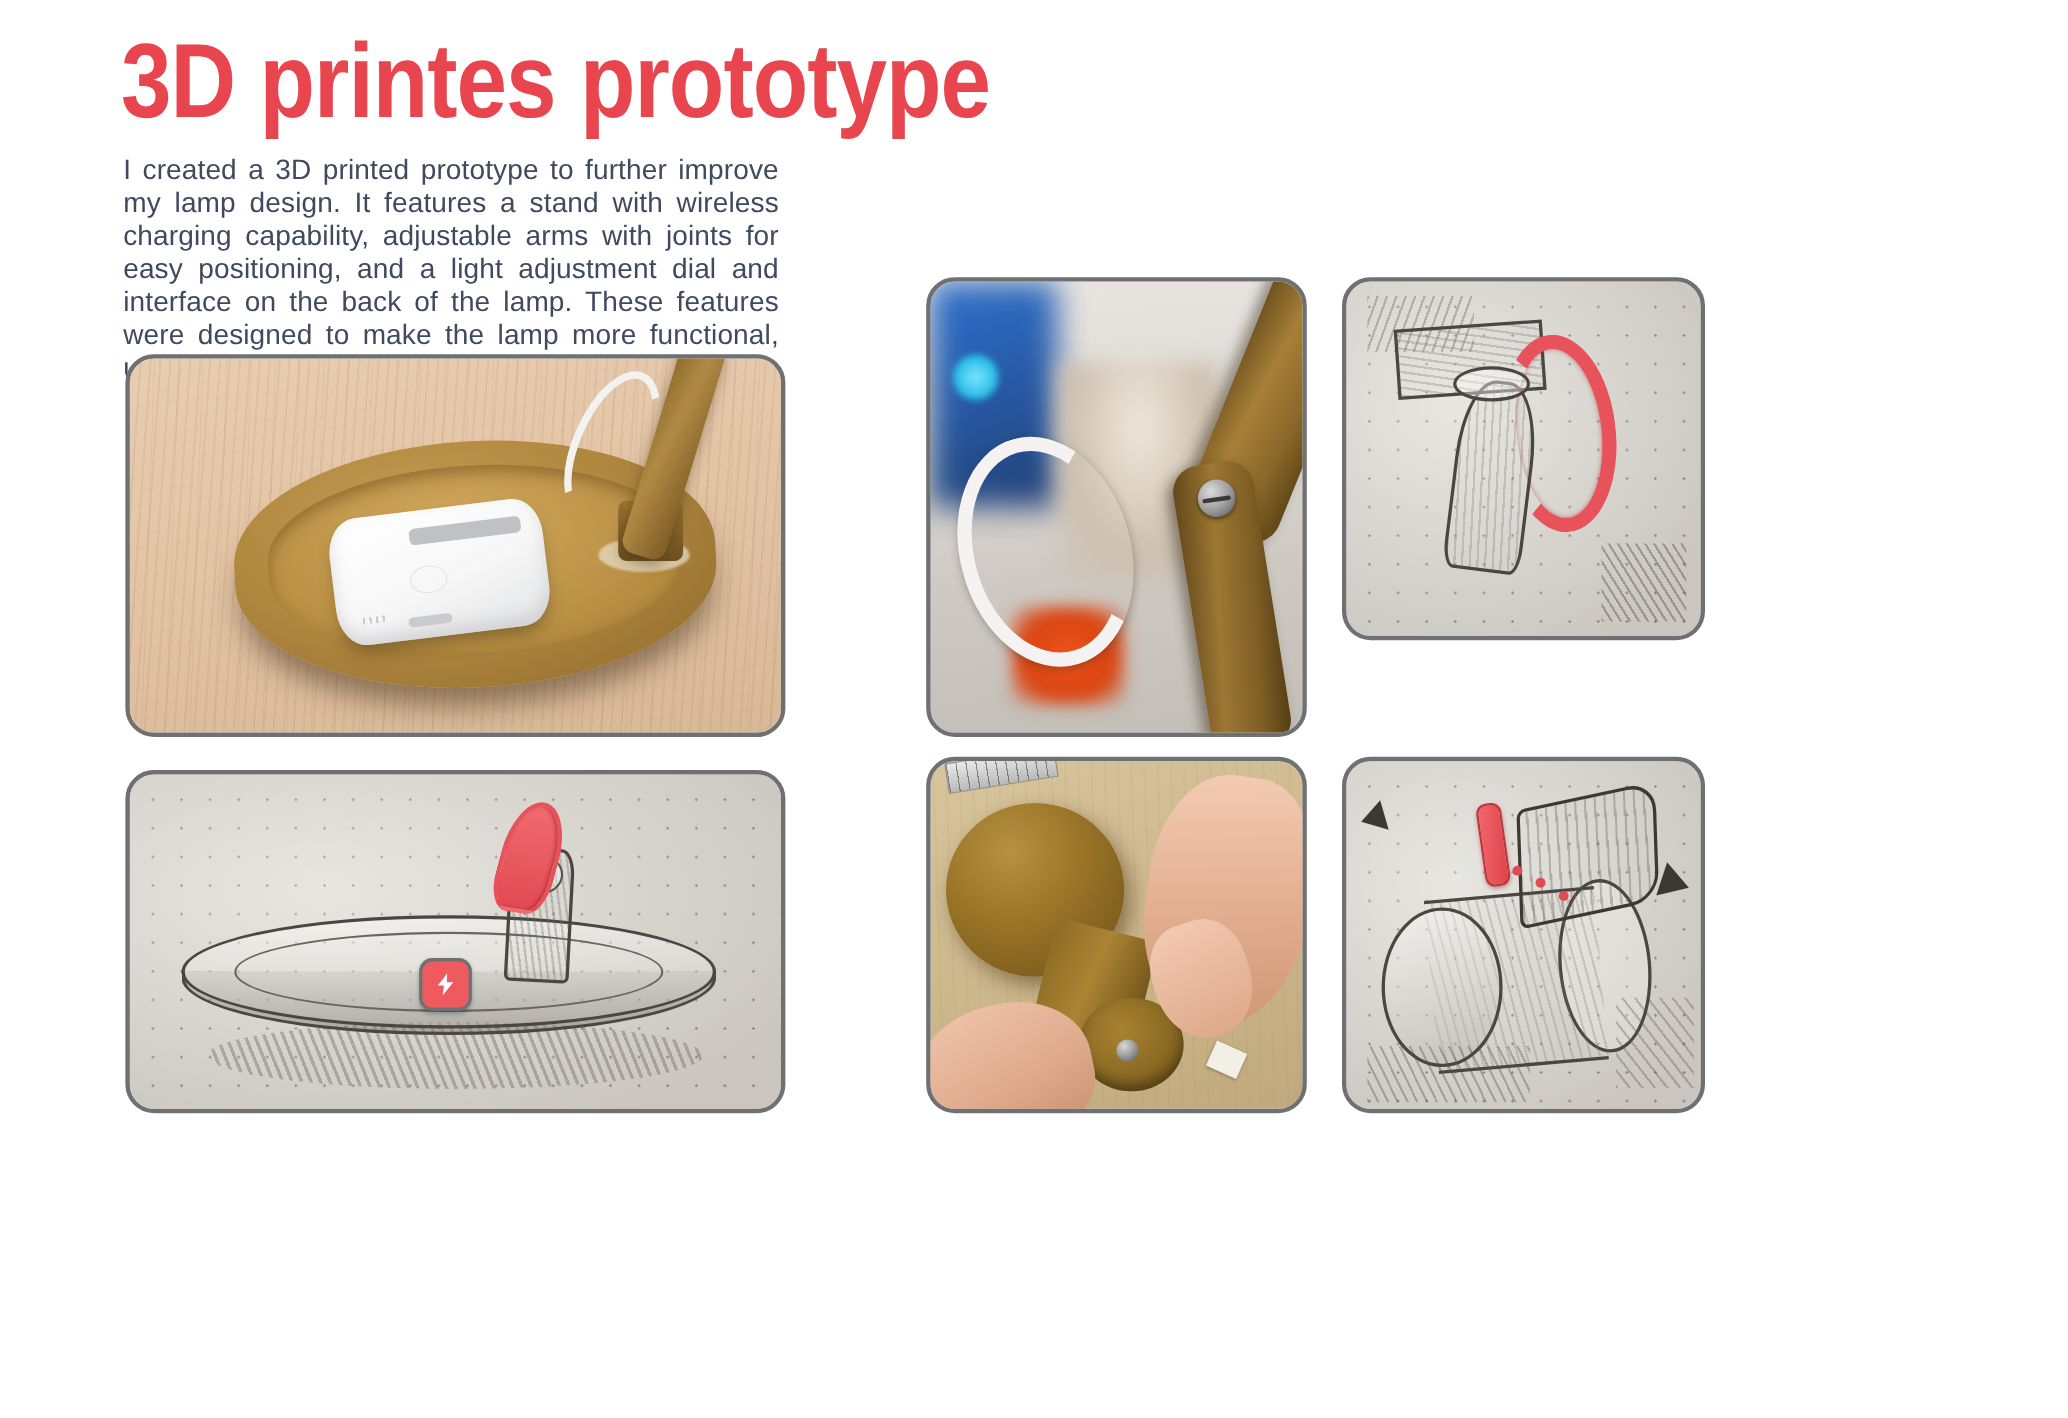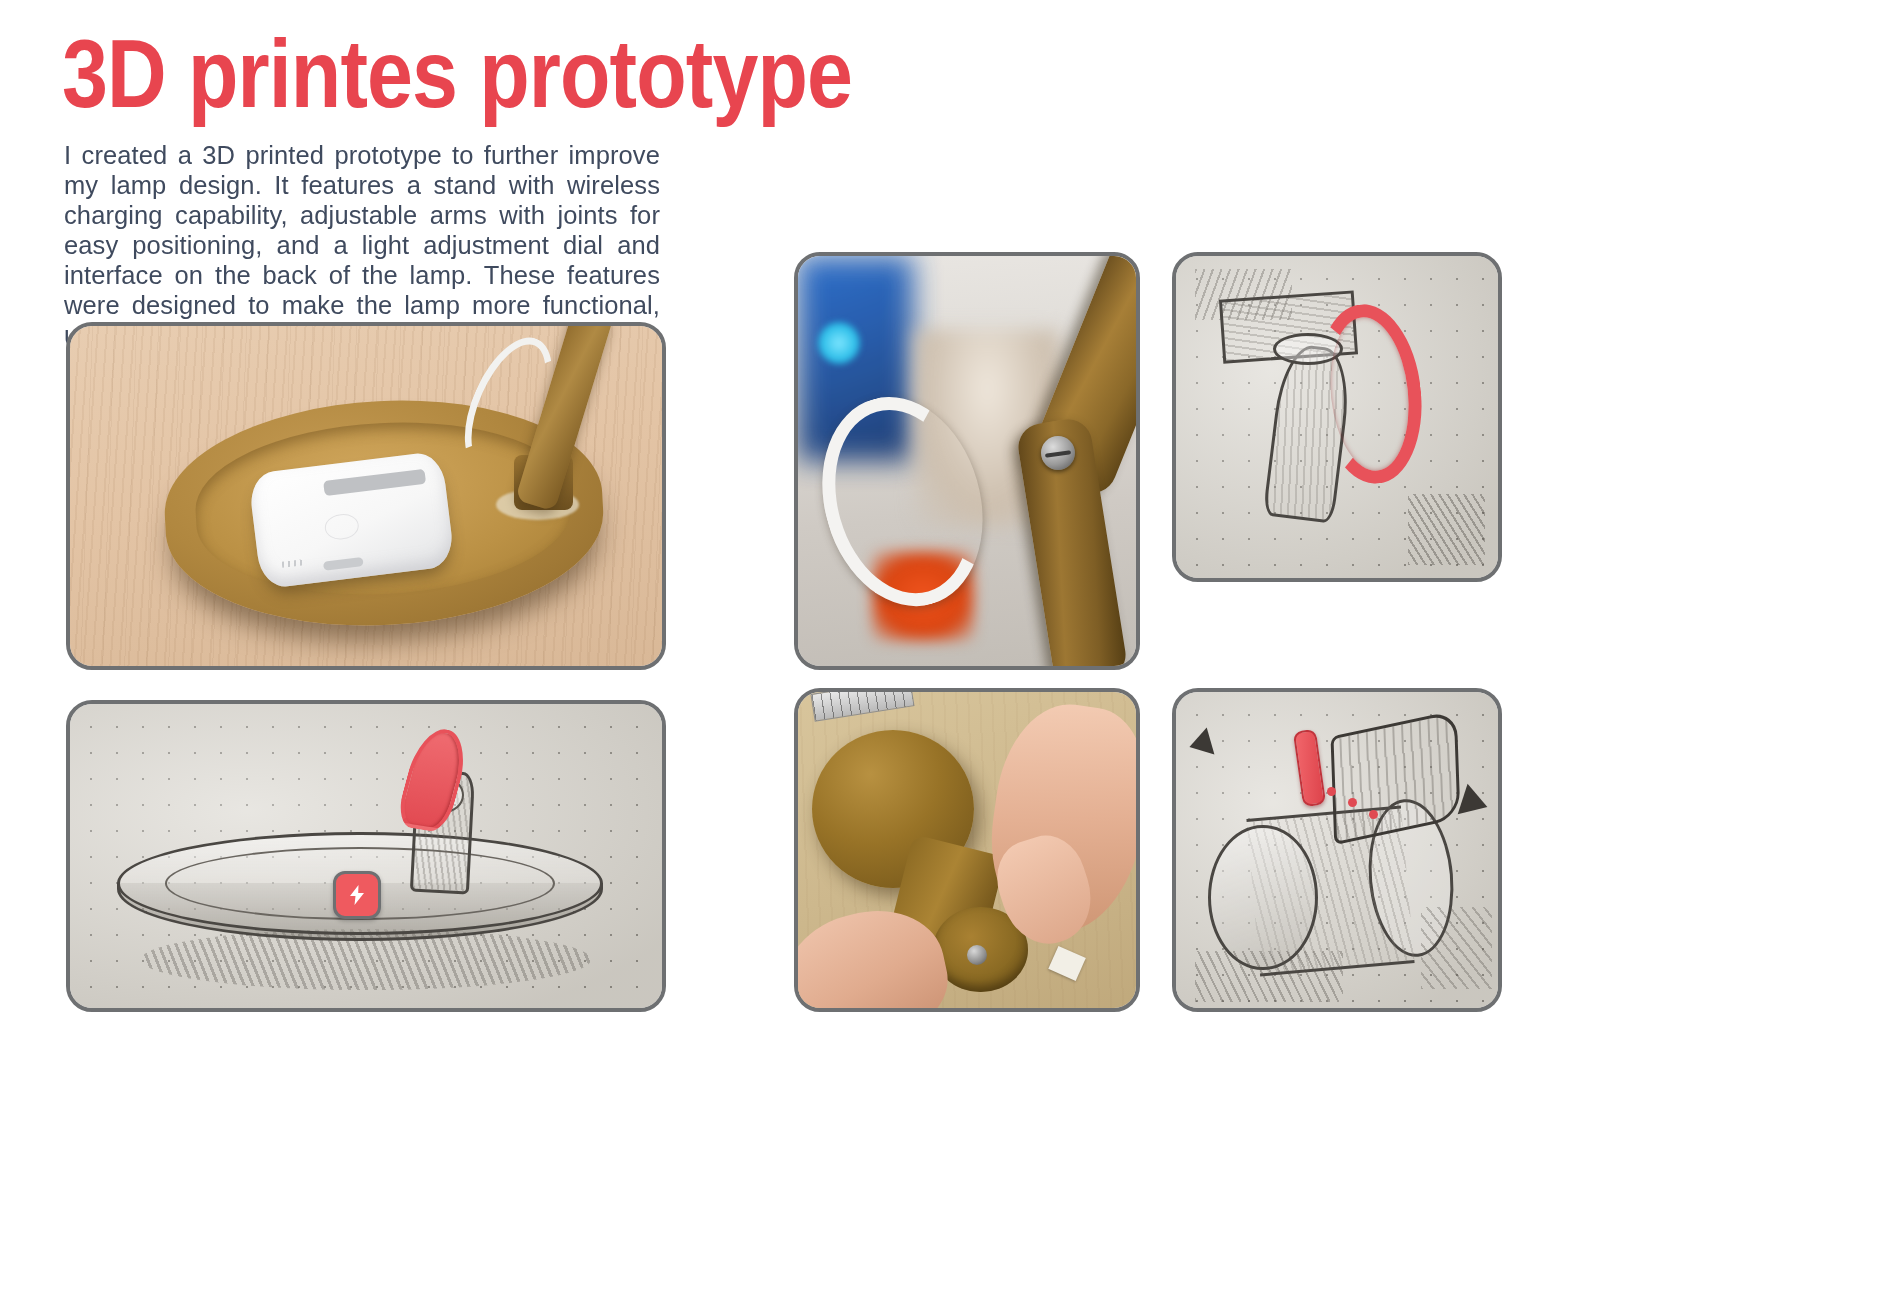--- a/index.html
+++ b/index.html
@@ -3,21 +3,21 @@
 <meta charset="utf-8">
 <title>3D printes prototype</title>
 <style>
   * { box-sizing: border-box; margin: 0; padding: 0; }
   html, body {
     width: 1880px; height: 1289px;
     background: #ffffff;
     font-family: "Liberation Sans", sans-serif;
     overflow: hidden;
   }
-  .page { position: relative; width: 1620px; height: 1289px; background:#fff; }
+  .page { position: relative; width: 1620px; height: 1289px; background:#fff;margin-left:48px; }
 
   
   .title {
     position: absolute;
     left: 62px; top: 22px;
     font-family: "Liberation Sans", sans-serif;
     font-weight: 700;
     font-size: 96px;
     line-height: 104px;
     letter-spacing: -1px;

